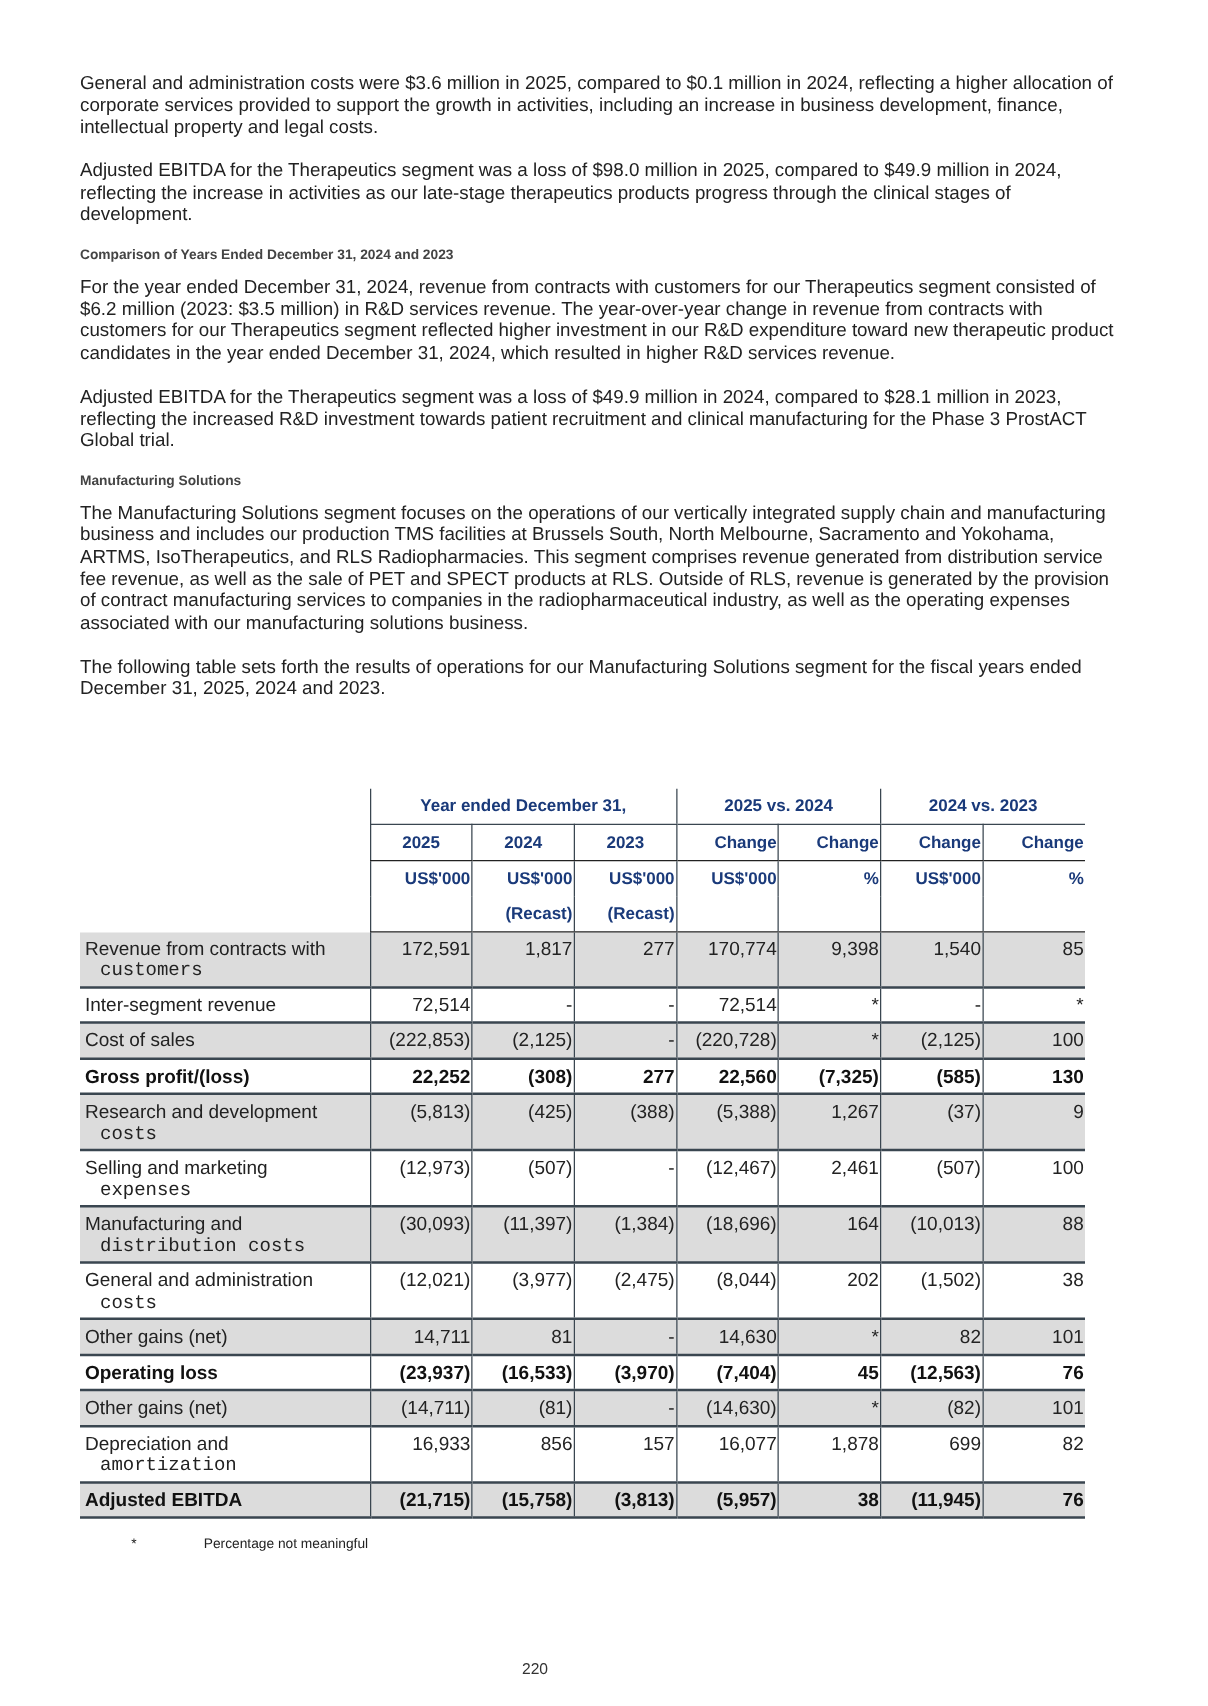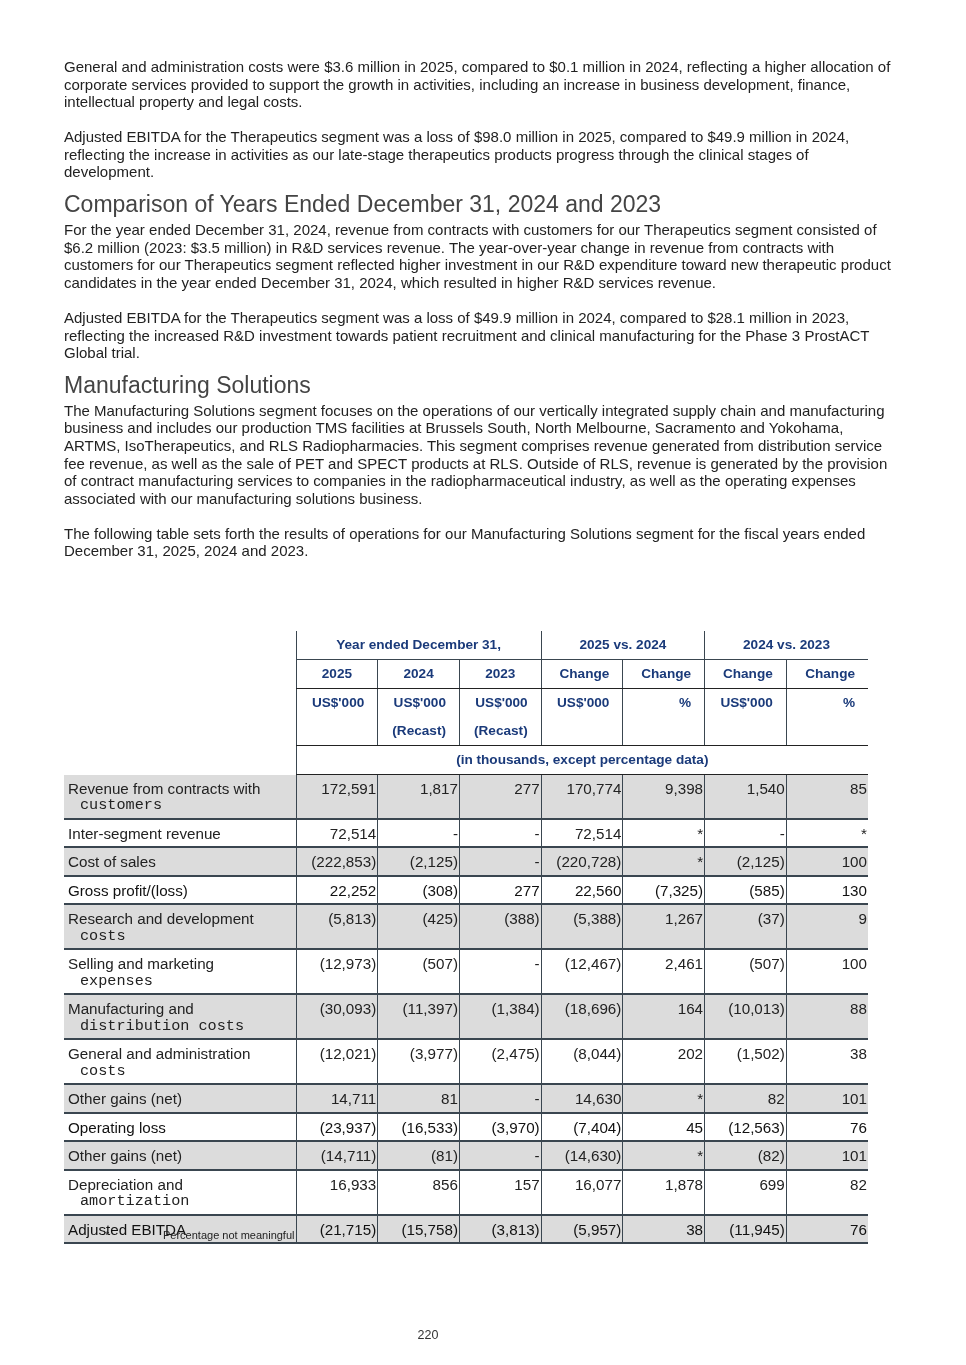--- a/index.html
+++ b/index.html
@@ -7,58 +7,58 @@
     width: 966px; height: 1365px; position: relative; overflow: hidden;
     font-family: "Liberation Sans", "DejaVu Sans", sans-serif;
     color: #1f1f1f;
   }
   .page { position: absolute; left: 64px; top: 58px; width: 834px; }
   p.para {
     margin: 0; font-size: 15px; line-height: 17.6px; color: #222;
   }
   .gap { height: 17.5px; }
   h2.section {
-    margin: 0; font-size: 23px; font-weight: normal; color: #444;
+    margin: 0; font-size: 11px; font-weight: bold; color: #444;
     line-height: 22px;
   }
   .h-after { height: 6px; }
   .h-before { height: 12px; }
 
   table.fin {
     border-collapse: collapse; position: absolute; left: 64px; top: 631px;
     width: 804px; font-size: 15.2px; table-layout: fixed;
   }
   table.fin col.c0 { width: 232px; }
   table.fin col.cn { width: 81.7px; }
   table.fin td, table.fin th { padding: 0 2px; vertical-align: top; }
   .hdr th {
     color: #1a3a7a; font-weight: bold; font-size: 13.6px;
     text-align: center; height: 28px; line-height: 28px; padding: 0;
   }
-  .hdr th.r { text-align: right; padding-right: 13px; }
+  .hdr th.r { text-align: right; padding-right: 1px; }
   .hdr th.empty { border: none; }
   .hdr-row1 th.grp { border-left: 1.5px solid #3a4650; border-bottom: 1.5px solid #3a4650; }
   .hdr-row2 th, .hdr-row3 th, .hdr-row4 th { border-left: 1.5px solid #3a4650; }
   .hdr-row2 th { border-bottom: 1.5px solid #222; }
   .hdr-row4 th { border-bottom: 1.5px solid #222; }
   .hdr-row3 th { line-height: 28px; }
   .hdr-row5 th { border-left: 1.5px solid #3a4650; border-bottom: 1.5px solid #222; }
 
   tr.body td {
     border-bottom: 2px solid #3a4650;
     text-align: right; padding: 6px 2px 4px 2px; line-height: 16.5px;
     color: #222;
   }
   tr.body td.lbl {
     text-align: left; padding-left: 4px; padding-right: 4px; margin-top: 16px;
   }
   tr.body td.lbl .l2 { display: block; padding-left: 12px; font-family: Liberation Mono, monospace; }
   tr.body td.num { border-left: 1.5px solid #3a4650; padding-right: 1px; }
   tr.shade td { background: #dcdcdc; }
-  tr.bold td { font-weight: normal; color: #111; }
+  tr.bold td { font-weight: bold; color: #111; }
 
   .footnote {
     position: absolute; left: 105px; top: 1229px; font-size: 11px; color: #222;
   }
   .footnote .star { display: inline-block; width: 58px; }
   .pagenum {
     position: absolute; left: 0; width: 856px; top: 1328px; text-align: center;
     font-size: 12.5px; color: #333;
   }
 </style>
@@ -124,24 +124,20 @@
     <tr class="hdr hdr-row4">
       <th class="empty" style="border-left:none;border-bottom:none;"></th>
       <th class="r"></th>
       <th class="r">(Recast)</th>
       <th class="r">(Recast)</th>
       <th class="r"></th>
       <th class="r"></th>
       <th class="r"></th>
       <th class="r"></th>
     </tr>
-    <tr class="hdr hdr-row5">
-      <th class="empty" style="border-left:none;border-bottom:none;"></th>
-      <th colspan="7">(in thousands, except percentage data)</th>
-    </tr>
   </thead>
   <tbody id="table-body">
       <tr class="body shade">
         <td class="lbl"><span>Revenue from contracts with</span><span class="l2">customers</span></td>
         <td class="num">172,591</td>
         <td class="num">1,817</td>
         <td class="num">277</td>
         <td class="num">170,774</td>
         <td class="num">9,398</td>
         <td class="num">1,540</td>

